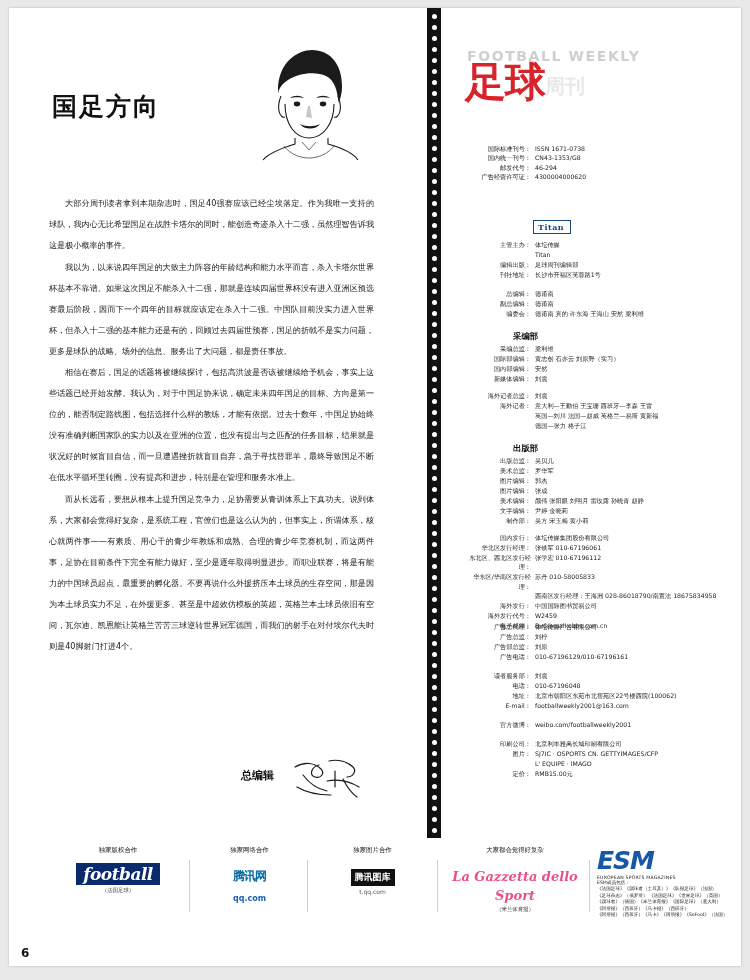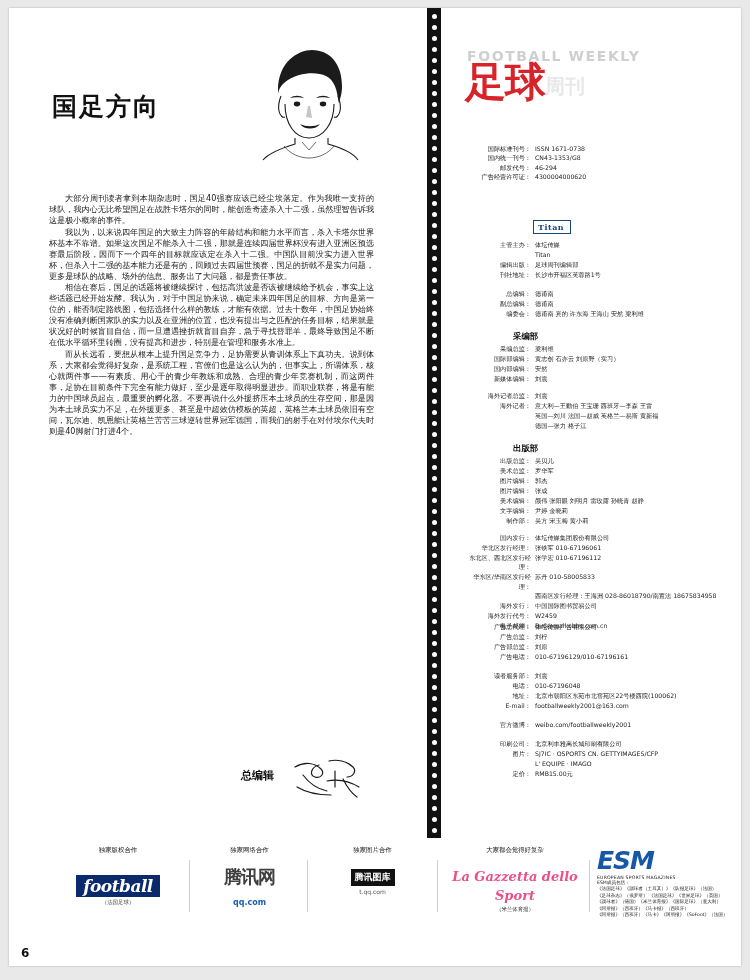--- a/index.html
+++ b/index.html
@@ -21,21 +21,21 @@
   }
   .title{
     position:absolute;left:43px;top:82px;
     font-size:25px;font-weight:bold;color:#111;letter-spacing:2px;
   }
   .portrait{
     position:absolute;left:245px;top:38px;width:110px;height:118px;
   }
   .body-text{
     position:absolute;left:40px;top:185px;width:325px;
-    font-size:8.1px;line-height:11px;color:#1a1a1a;
+    font-size:8.1px;line-height:21px;color:#1a1a1a;
     text-align:justify;text-justify:inter-ideograph;
   }
   .body-text p{margin:0 0 0.5px 0;text-indent:16px;}
   .sign-label{
     position:absolute;left:232px;top:760px;font-size:11px;font-weight:bold;color:#111;
   }
   .sign-svg{position:absolute;left:282px;top:745px;}
   
   .divider{
     position:absolute;left:418px;top:0;width:14px;height:830px;
@@ -100,21 +100,21 @@
   .p-sep{
     position:absolute;top:14px;width:1px;height:52px;background:#cfcfcf;
   }
   .ff-logo{
     background:#0a2a6b;color:#fff;font-size:17px;font-weight:bold;font-style:italic;
     padding:1px 7px;letter-spacing:-0.5px;display:inline-block;
     font-family:"DejaVu Serif","Liberation Serif",serif;
   }
   .ff-sub{font-size:5.4px;color:#333;text-align:center;margin-top:2px;}
   .qq-logo{
-    color:#404040;font-size:18px;font-weight:bold;letter-spacing:-1px;
+    color:#0369a1;font-size:12px;font-weight:bold;letter-spacing:-1px;
   }
   .qq-sub{font-size:8px;color:#1a5fb4;font-weight:bold;}
   .tx-box{
     background:#111;color:#fff;font-size:9px;font-weight:bold;padding:2px 4px;display:inline-block;
   }
   .gz-logo{
     color:#e94f8a;font-size:13px;font-style:italic;font-weight:bold;
     font-family:"DejaVu Serif","Liberation Serif",serif;
   }
   .esm-logo{
@@ -494,21 +494,21 @@
             <span class="v">RMB15.00元</span>
           </div>
         </div>
       </div>
   </div>
 
   <div class="partners">
 
     <div class="p-cell" style="left:44px;width:130px;">
       <div class="p-label">独家版权合作</div>
-      <div style="text-align:center;margin-top:20px;">
+      <div style="text-align:center;margin-top:8px;">
         <span class="ff-logo">football</span>
       </div>
       <div class="ff-sub">（法国足球）</div>
     </div>
     <div class="p-sep" style="left:180px;"></div>
 
     <div class="p-cell" style="left:188px;width:105px;">
       <div class="p-label">独家网络合作</div>
       <div style="text-align:center;margin-top:10px;">
         <span class="qq-logo">腾讯网</span>

